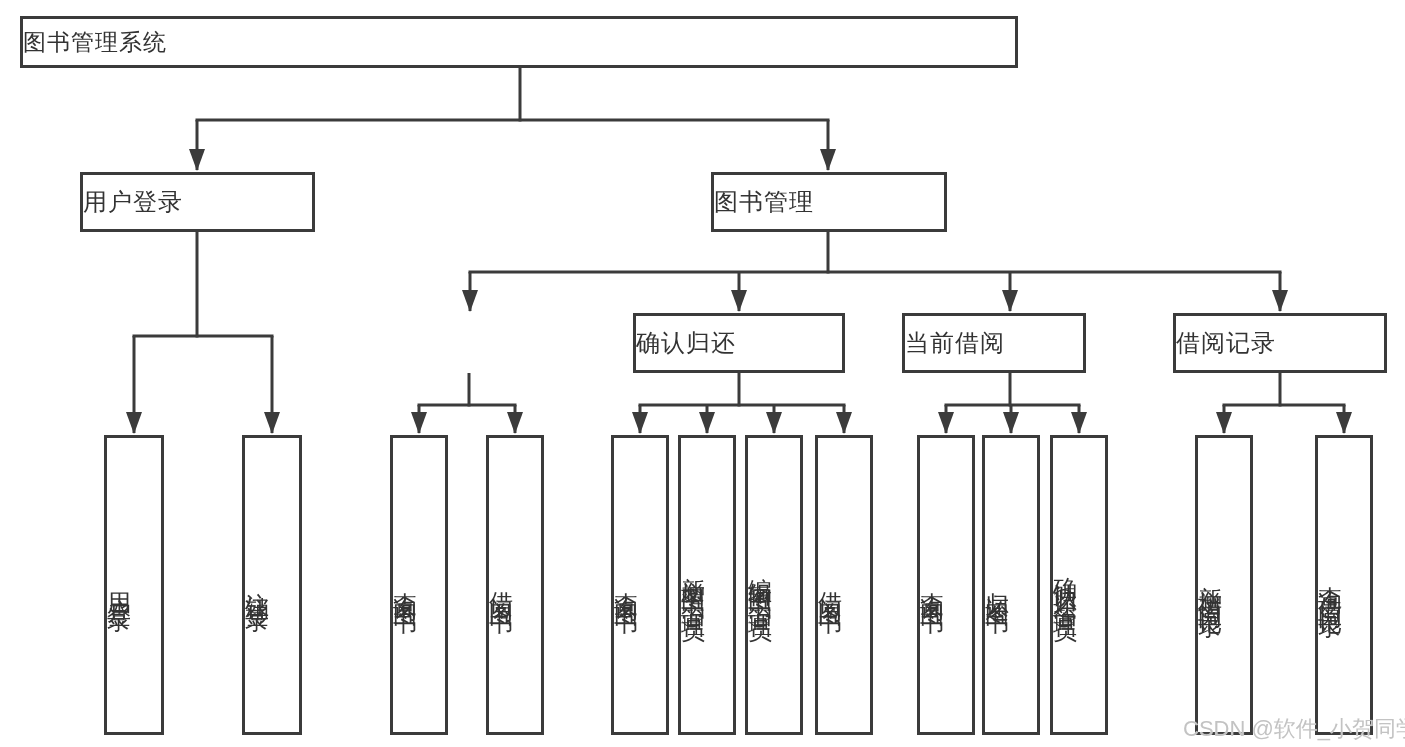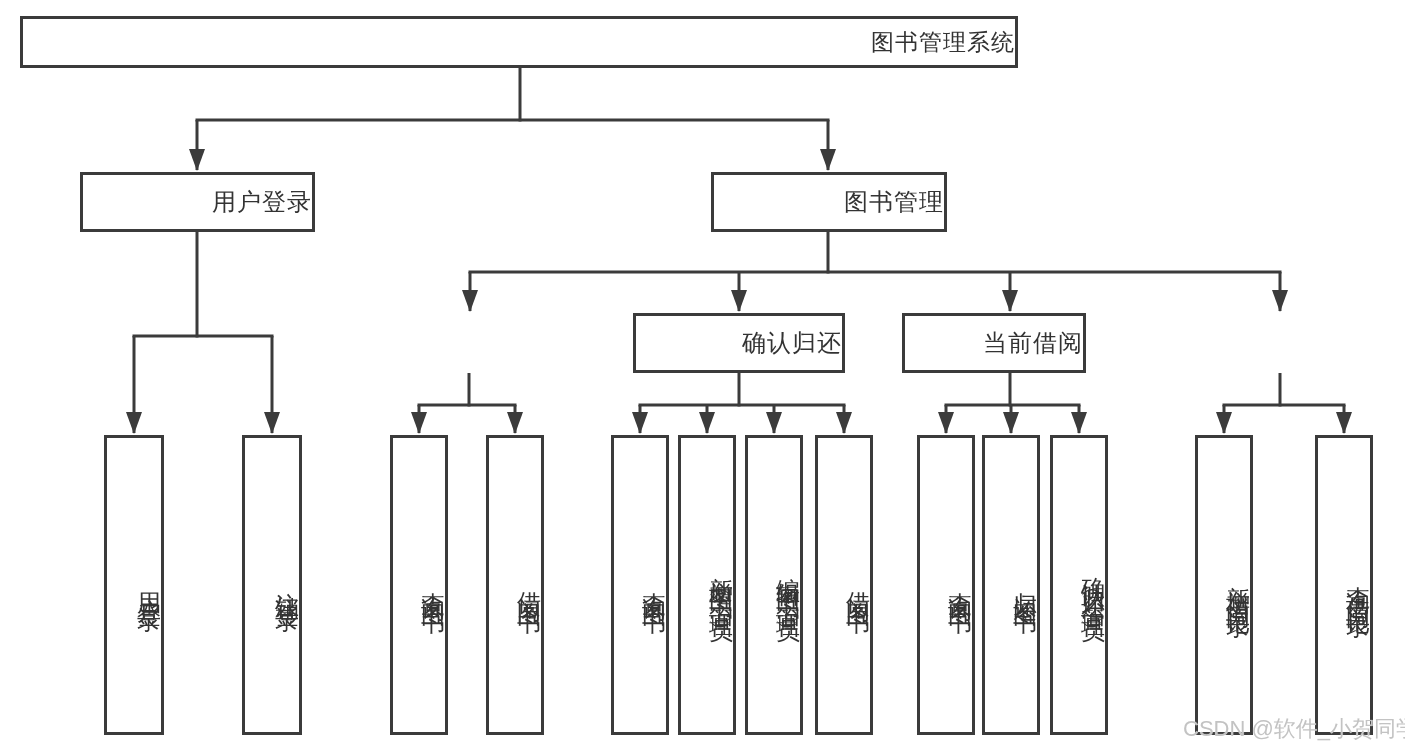--- a/index.html
+++ b/index.html
@@ -16,21 +16,21 @@
     left: 0; top: 0;
     width: 1405px; height: 747px;
   }
   .node {
     position: absolute;
     box-sizing: border-box;
     background: #ffffff;
     border: 3px solid #3b3b3b;
     display: flex;
     align-items: center;
-    justify-content: flex-end;
+    justify-content: flex-start;
     color: #333333;
   }
   .hbox { font-size: 24px; letter-spacing: 1px; }
   .root-box { font-size: 23px; }
   .vbox { font-size: 24px; }
   .vbox .vtext {
     writing-mode: vertical-rl;
     text-orientation: mixed;
     letter-spacing: 6px;
     line-height: 1;
@@ -100,29 +100,32 @@
     </g>
   </svg>
 
   <div class="node hbox root-box" style="left:20px; top:16px; width:998px; height:52px;">
     <span>图书管理系统</span>
   </div>
 
   <div class="node hbox" style="left:80px; top:172px; width:235px; height:60px;">
     <span>用户登录</span>
   </div>
-  <div class="node hbox" style="left:711px; top:172px; width:236px; height:60px;padding-left:29px;">
+  <div class="node hbox" style="left:711px; top:172px; width:236px; height:60px;">
     <span>图书管理</span>
   </div>
 
   <div class="node hbox" style="left:633px; top:313px; width:212px; height:60px;">
     <span>确认归还</span>
   </div>
   <div class="node hbox" style="left:902px; top:313px; width:184px; height:60px;">
     <span>当前借阅</span>
+  </div>
+  <div class="node hbox" style="left:1173px; top:313px; width:214px; height:60px;">
+    <span>借阅记录</span>
   </div>
 
   <div class="node vbox" style="left:104px; top:435px; width:60px; height:300px;">
     <span class="vtext">用户登录</span>
   </div>
   <div class="node vbox" style="left:242px; top:435px; width:60px; height:300px;">
     <span class="vtext">注销登录</span>
   </div>
 
   <div class="node vbox" style="left:390px; top:435px; width:58px; height:300px;">

